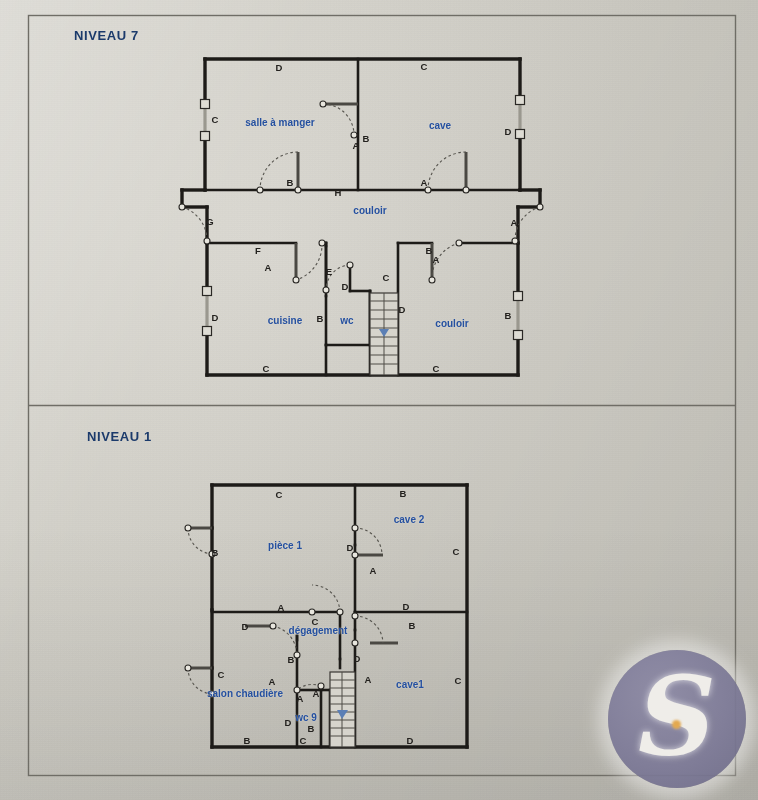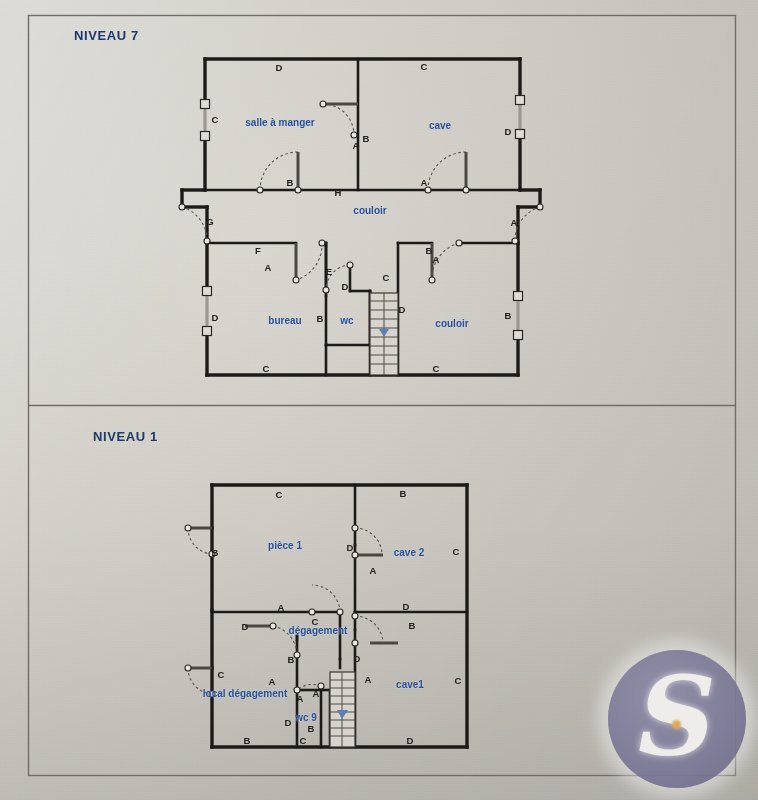--- a/index.html
+++ b/index.html
@@ -367,33 +367,33 @@
       <g>
             <path class="arc" d="M321,686 A24,24 0 0 0 297,690"></path>
             <circle class="hinge" cx="321" cy="686" r="3"></circle>
             <circle class="hinge" cx="297" cy="690" r="3"></circle>
           </g>
     </g>
   </g>
 </svg>
 
 <div class="ttl" style="left:74px;top:28px">NIVEAU 7</div>
-<div class="ttl" style="left:93px;top:429px">NIVEAU 1</div>
+<div class="ttl" style="left:87px;top:429px">NIVEAU 1</div>
 
 <div class="rname" style="left:280px;top:122px">salle à manger</div>
 <div class="rname" style="left:440px;top:125px">cave</div>
 <div class="rname" style="left:370px;top:210px">couloir</div>
-<div class="rname" style="left:285px;top:320px">bureau</div>
+<div class="rname" style="left:285px;top:320px">cuisine</div>
 <div class="rname" style="left:347px;top:320px">wc</div>
 <div class="rname" style="left:452px;top:323px">couloir</div>
 
 <div class="rname" style="left:285px;top:545px">pièce 1</div>
-<div class="rname" style="left:409px;top:552px">cave 2</div>
+<div class="rname" style="left:409px;top:519px">cave 2</div>
 <div class="rname" style="left:318px;top:630px">dégagement</div>
-<div class="rname" style="left:245px;top:693px">local dégagement</div>
+<div class="rname" style="left:245px;top:693px">salon chaudière</div>
 <div class="rname" style="left:306px;top:717px">wc 9</div>
 <div class="rname" style="left:410px;top:684px">cave1</div>
 
 <div class="wlab" style="left:279px;top:67px">D</div>
 <div class="wlab" style="left:424px;top:66px">C</div>
 <div class="wlab" style="left:215px;top:119px">C</div>
 <div class="wlab" style="left:508px;top:131px">D</div>
 <div class="wlab" style="left:366px;top:138px">B</div>
 <div class="wlab" style="left:356px;top:145px">A</div>
 <div class="wlab" style="left:290px;top:182px">B</div>

